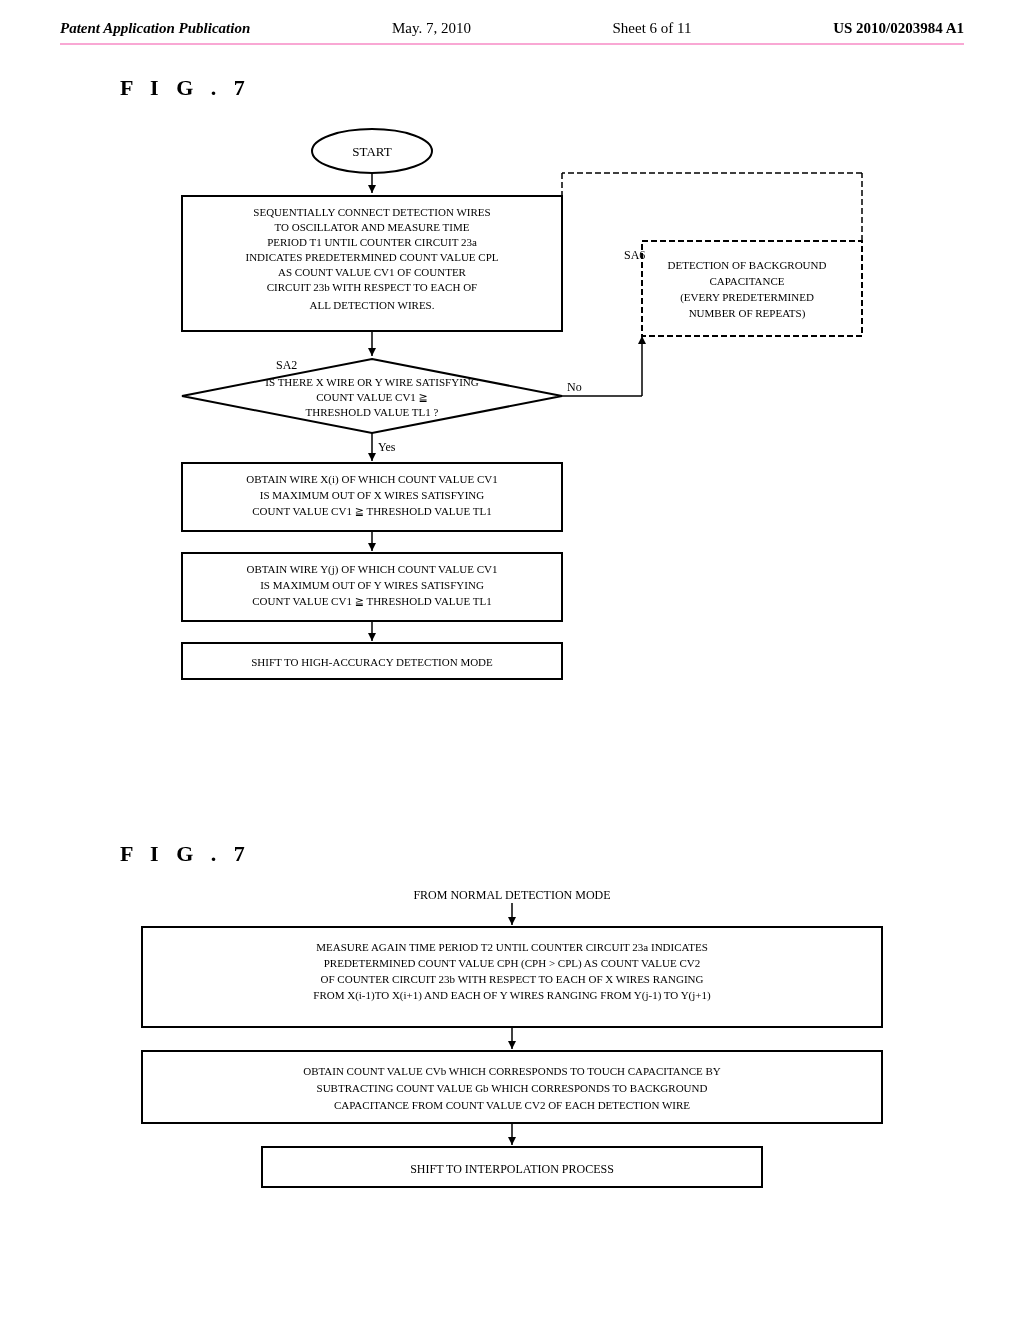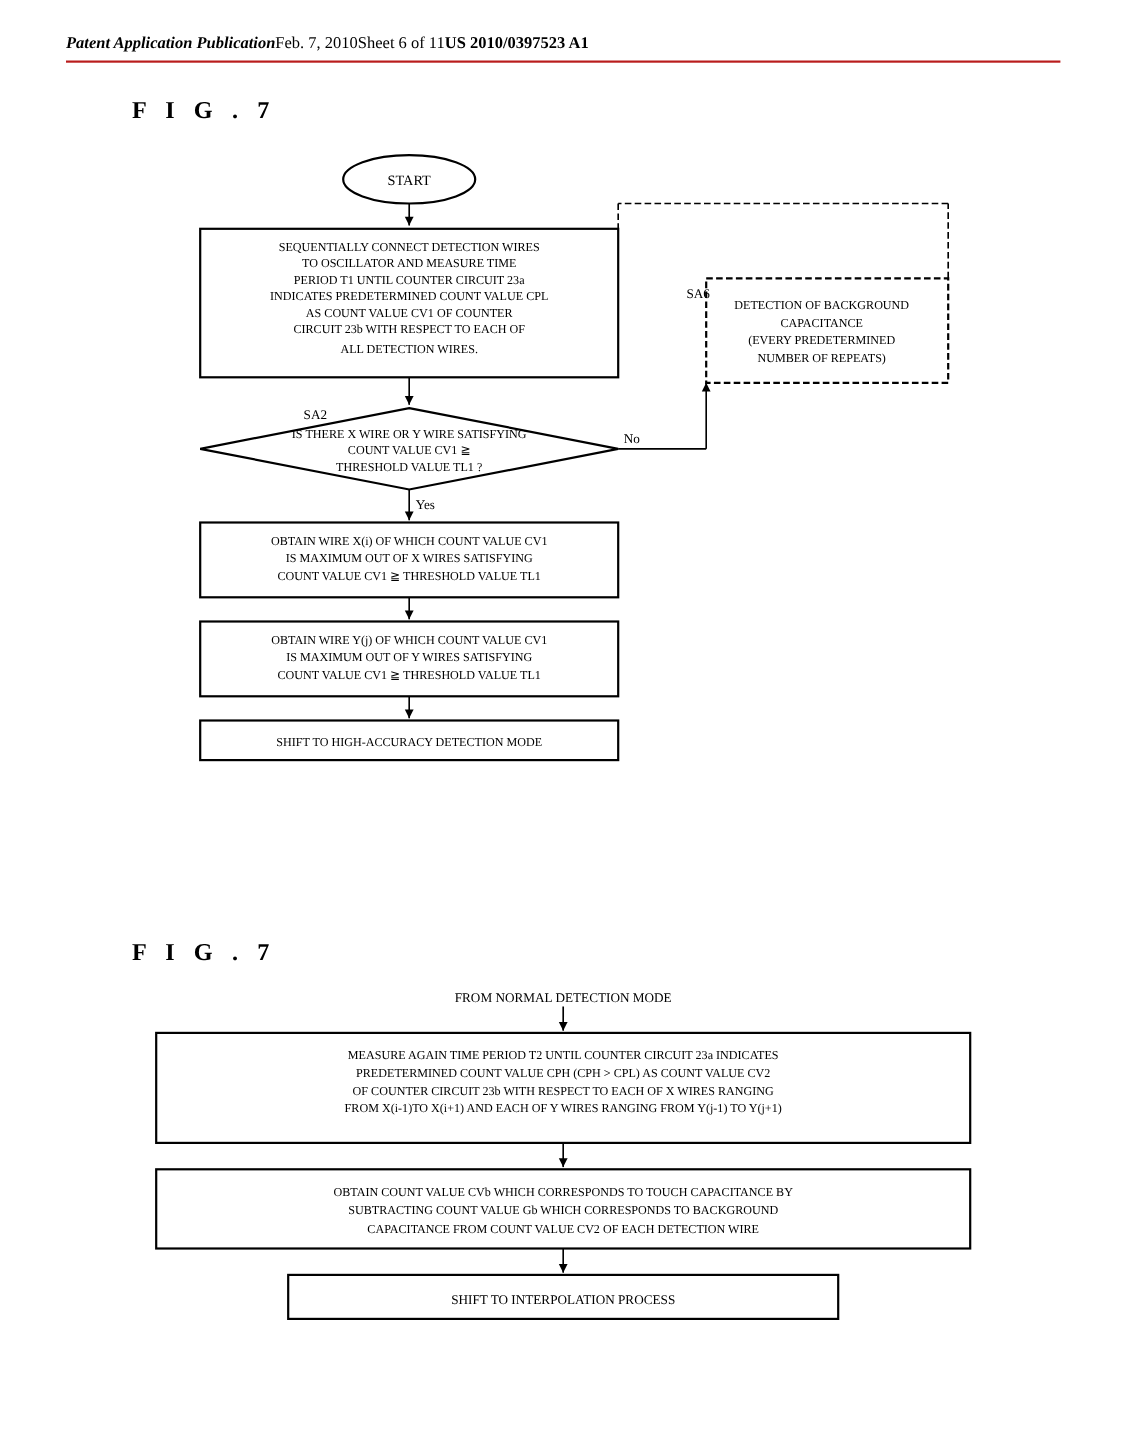--- a/index.html
+++ b/index.html
@@ -16,25 +16,25 @@
       width: 1024px;
       min-height: 1320px;
       background: #fff;
       padding: 20px 60px 40px 60px;
       position: relative;
     }
 
     
     .header {
       display: flex;
+      justify-content: space-between;
       align-items: baseline;
-      border-bottom: 2px solid #b91c1c;
+      border-bottom: 2px solid #f9a8d4;
       padding-bottom: 6px;
       margin-bottom: 30px;
-      margin-top: 12px;
     }
     .header-left {
       font-size: 15px;
       font-weight: bold;
       font-style: italic;
     }
     .header-center {
       font-size: 15px;
     }
     .header-right {
@@ -56,23 +56,23 @@
       margin: 0 auto;
     }
   </style>
 </head>
 <body>
 
 <div class="page">
 
   <div class="header">
     <span class="header-left">Patent Application Publication</span>
-    <span class="header-center">Feb. 7, 2010</span>
+    <span class="header-center">May. 7, 2010</span>
     <span class="header-center">Sheet 6 of 11</span>
-    <span class="header-right">US 2010/0397523 A1</span>
+    <span class="header-right">US 2010/0203984 A1</span>
   </div>
 
   <div style="margin-left: 60px; margin-bottom: 10px;">
     <span class="fig-label">F I G . 7</span>
   </div>
 
   <svg class="diagram-svg" width="860" height="720" viewBox="0 0 860 720">
 
     <ellipse cx="290" cy="40" rx="60" ry="22" fill="white" stroke="black" stroke-width="2"></ellipse>
     <text x="290" y="45" text-anchor="middle" font-size="13" font-family="Times New Roman">START</text>

